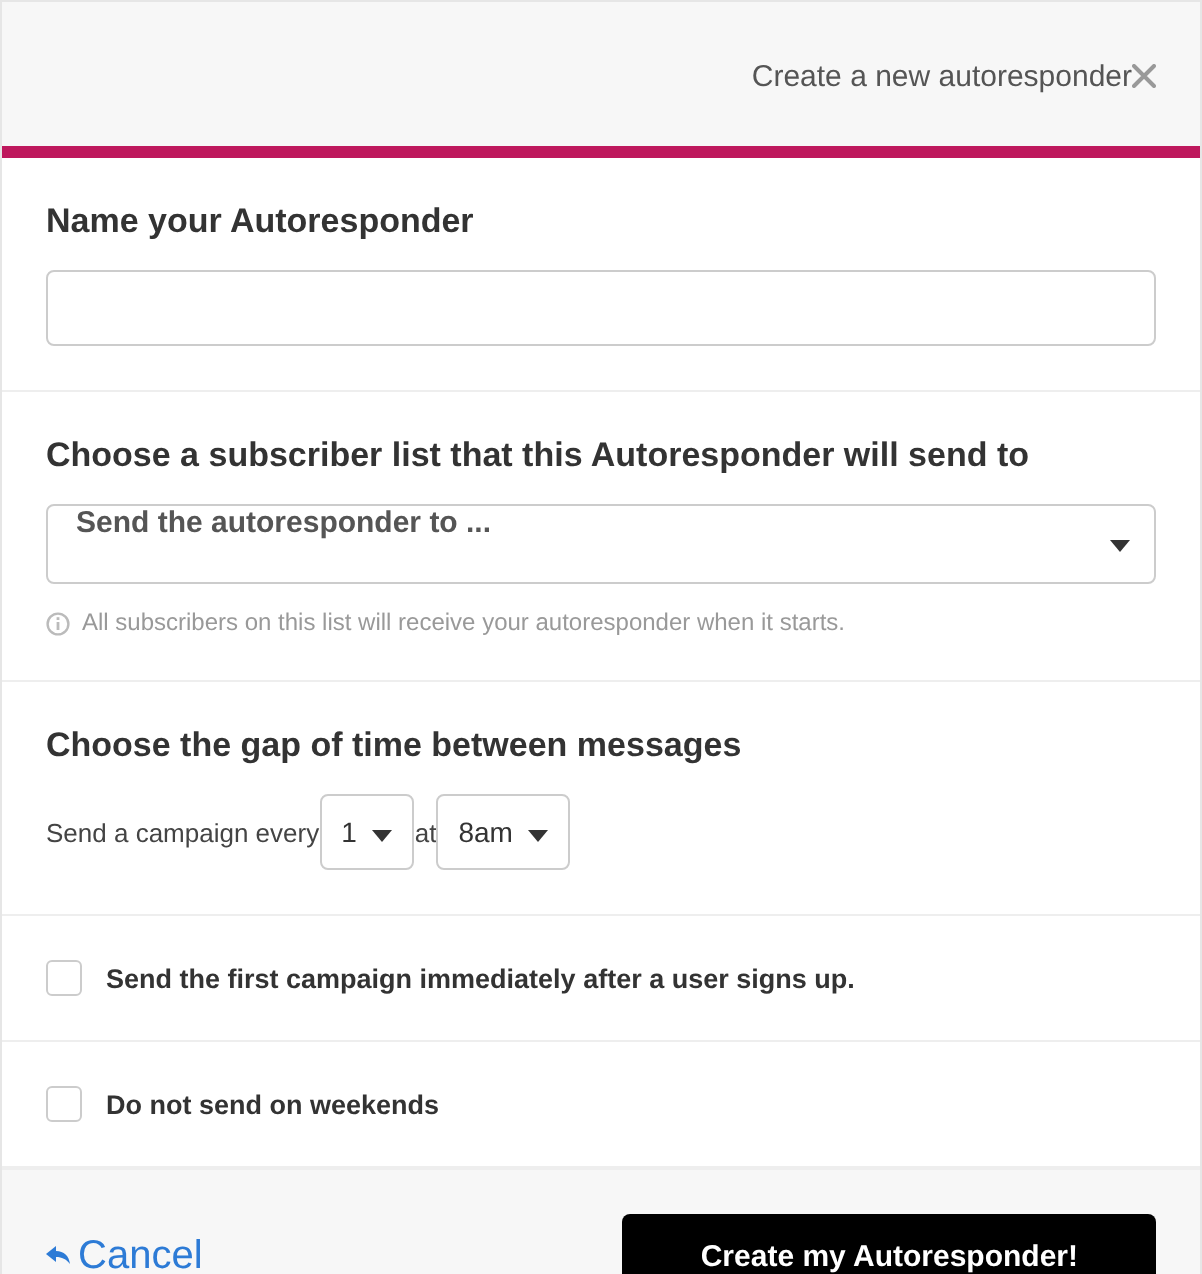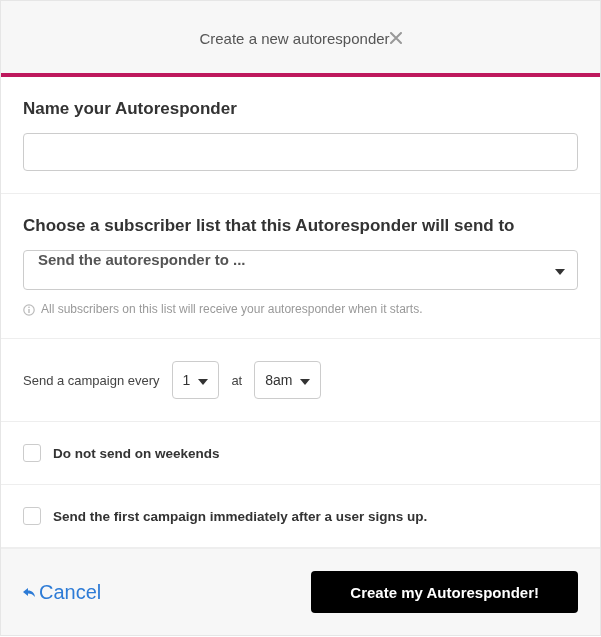--- a/index.html
+++ b/index.html
@@ -12,23 +12,23 @@
   .modal {
     width: 601px;
     border: 1px solid #e6e6e6;
     background: #fff;
     box-shadow: 0 1px 2px rgba(0,0,0,0.05);
   }
   .header {
     background: #f7f7f7;
     padding: 28px 22px 26px 22px;
     display: flex;
-    justify-content: center;
-    align-items: center;
-    border-bottom: 4px solid #be185d;
+    justify-content: flex-end;
+    align-items: center;
+    border-bottom: 6px solid #be185d;
   }
   .header-title {
     font-size: 15px;
     color: #555;
     font-weight: 400;
   }
   .close-btn {
     cursor: pointer;
     color: #999;
     font-size: 18px;
@@ -97,21 +97,20 @@
   .info-icon {
     display: inline-flex;
     align-items: center;
     justify-content: center;
     width: 12px; height: 12px;
     color: #bbb;
   }
   .gap-row {
     display: flex;
     align-items: center;
-    gap: 12px;
     flex-wrap: wrap;
   }
   .mini-select {
     height: 38px;
     border: 1px solid #ccc;
     border-radius: 4px;
     display: inline-flex;
     align-items: center;
     padding: 0 10px;
     gap: 8px;
@@ -207,20 +206,21 @@
             <circle cx="6" cy="6" r="5.2" fill="none" stroke="#bbb" stroke-width="1.2"></circle>
             <rect x="5.3" y="5" width="1.4" height="4" fill="#bbb"></rect>
             <rect x="5.3" y="2.6" width="1.4" height="1.4" fill="#bbb"></rect>
           </svg>
       </span>
       <span>All subscribers on this list will receive your autoresponder when it starts.</span>
     </div>
   </div>
 
   <div class="section">
+    <label class="field-label">Choose the gap of time between messages</label>
     <div class="gap-row">
       <span class="sub-label">Send a campaign every</span>
       <div class="mini-select">
         <span class="val">1</span>
         <span><svg class="caret-svg" viewBox="0 0 10 6">
               <path d="M0 0 L5 6 L10 0 Z"></path>
             </svg></span>
       </div>
       <span class="sub-label">at</span>
       <div class="mini-select">
@@ -228,28 +228,28 @@
         <span><svg class="caret-svg" viewBox="0 0 10 6">
               <path d="M0 0 L5 6 L10 0 Z"></path>
             </svg></span>
       </div>
     </div>
   </div>
 
   <div class="section">
     <div class="check-row">
       <div class="checkbox" role="checkbox" aria-checked="false"></div>
-      <span class="check-label">Do not send on weekends</span>
+      <span class="check-label">Send the first campaign immediately after a user signs up.</span>
     </div>
   </div>
 
   <div class="section">
     <div class="check-row">
       <div class="checkbox" role="checkbox" aria-checked="false"></div>
-      <span class="check-label">Send the first campaign immediately after a user signs up.</span>
+      <span class="check-label">Do not send on weekends</span>
     </div>
   </div>
 
   <div class="footer">
     <button class="cancel-btn">
       <span>
         <svg width="12" height="11" viewBox="0 0 12 11">
             <path d="M5 0 L0 4 L5 8 L5 5.5 C8 5.5 10 6.5 12 9 C11.5 5 9 2.5 5 2.5 Z" fill="#2d7bd6"></path>
           </svg>
       </span>

